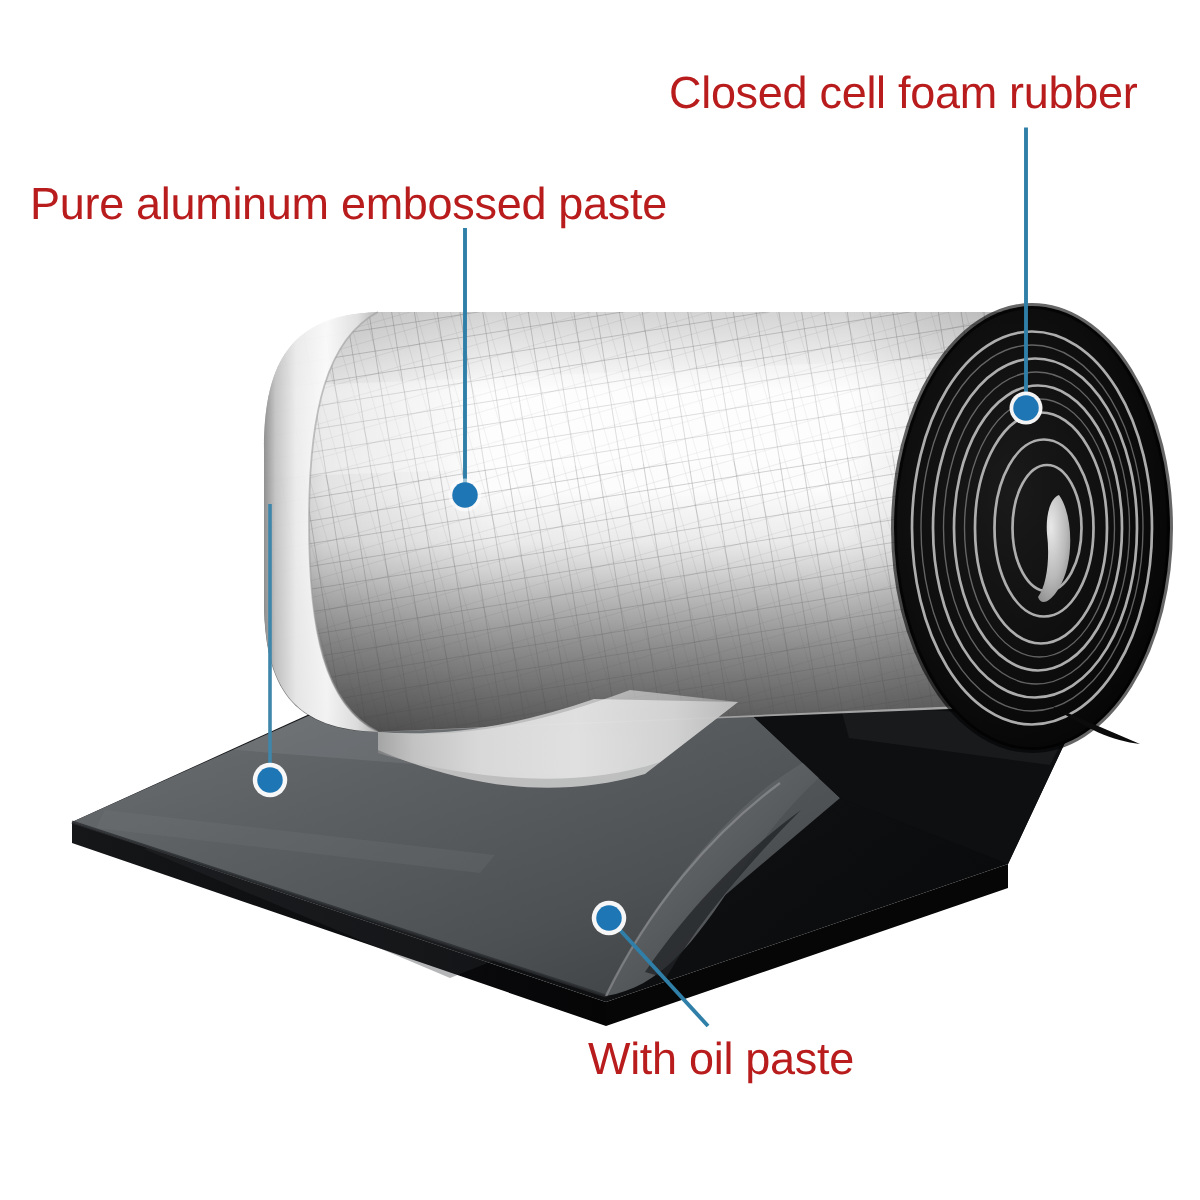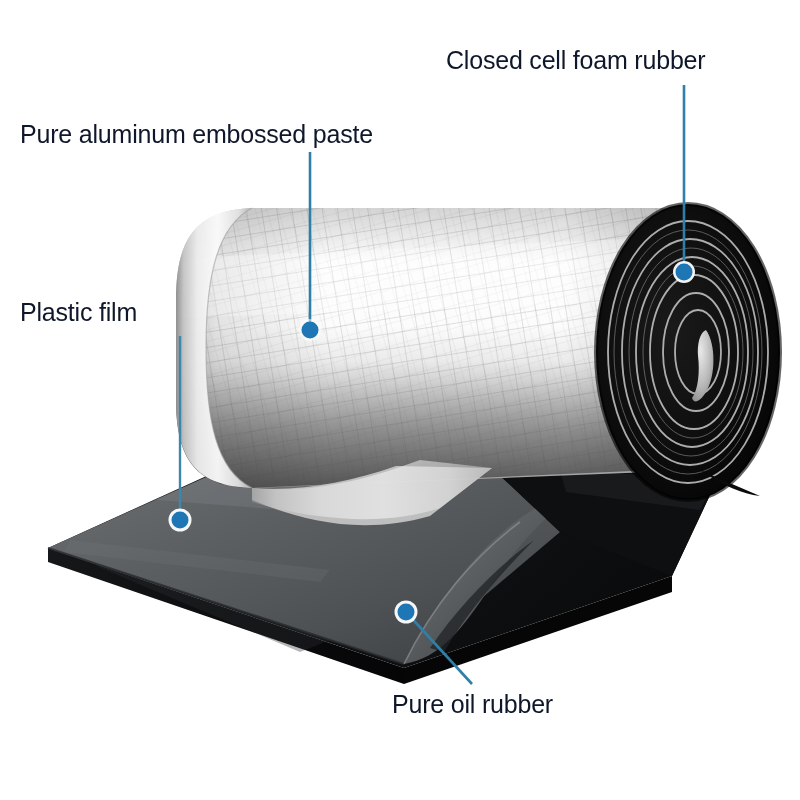--- a/index.html
+++ b/index.html
@@ -17,23 +17,23 @@
   }
   #diagram-svg {
     position: absolute;
     left: 0;
     top: 0;
     width: 800px;
     height: 800px;
   }
   .callout-label {
     position: absolute;
-    color: #0f172a;
+    color: #b91c1c;
     font-family: "Liberation Sans", sans-serif;
-    font-size: 25px;
+    font-size: 30px;
     font-weight: 300;
     letter-spacing: -0.2px;
     white-space: nowrap;
     line-height: 1;
   }
   #label-closed-cell { left: 446px; top: 48px; }
   #label-pure-alu    { left: 20px;  top: 122px; text-align: center; }
   #label-plastic     { left: 20px;  top: 300px; }
   #label-oil-rubber  { left: 392px; top: 692px; }
 </style>
@@ -267,17 +267,16 @@
         <circle cx="406" cy="612" r="11.5" fill="#ffffff" opacity="0.95"></circle>
         <circle cx="406" cy="612" r="8.5" fill="#1f76b4"></circle>
       </g>
     </g>
   </svg>
 
   <div class="callout-label" id="label-closed-cell">Closed cell foam rubber</div>
 
   <div class="callout-label" id="label-pure-alu">Pure aluminum embossed paste</div>
 
-  <div class="callout-label" id="label-plastic">Plastic film</div>
-
-  <div class="callout-label" id="label-oil-rubber">Pure oil rubber</div>
+
+  <div class="callout-label" id="label-oil-rubber">With oil paste</div>
 
 </div>
 
 </body></html>

